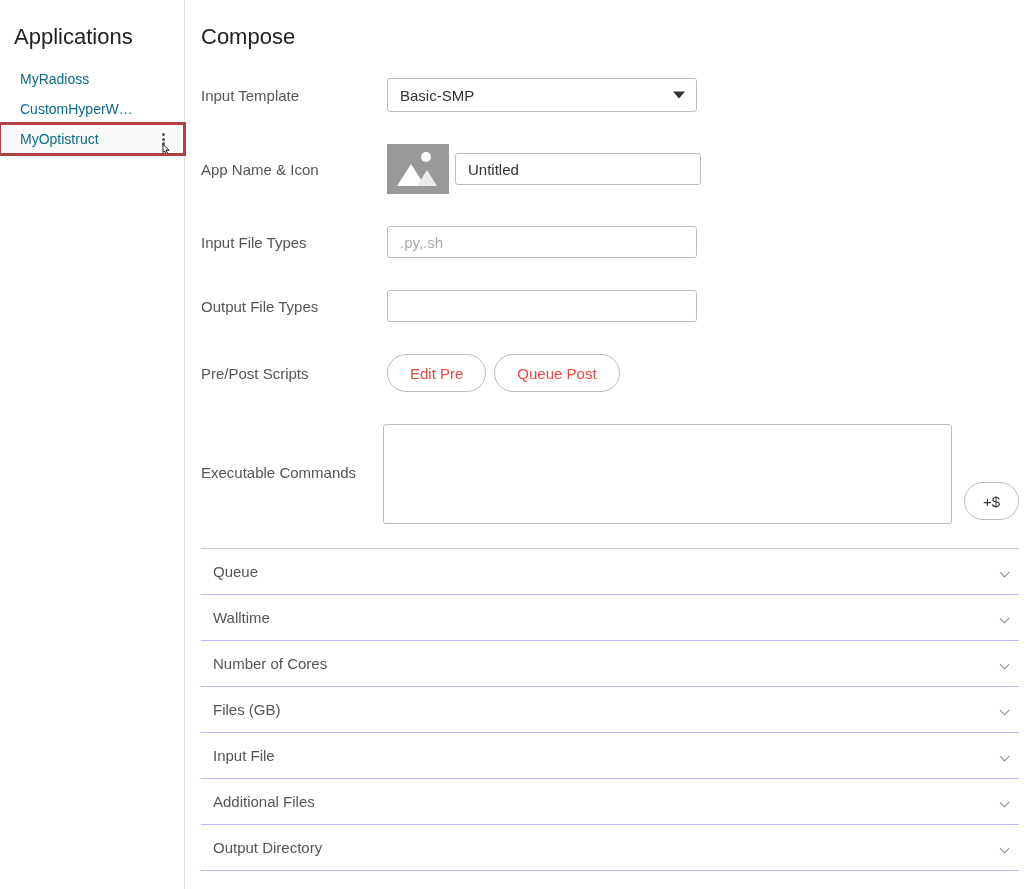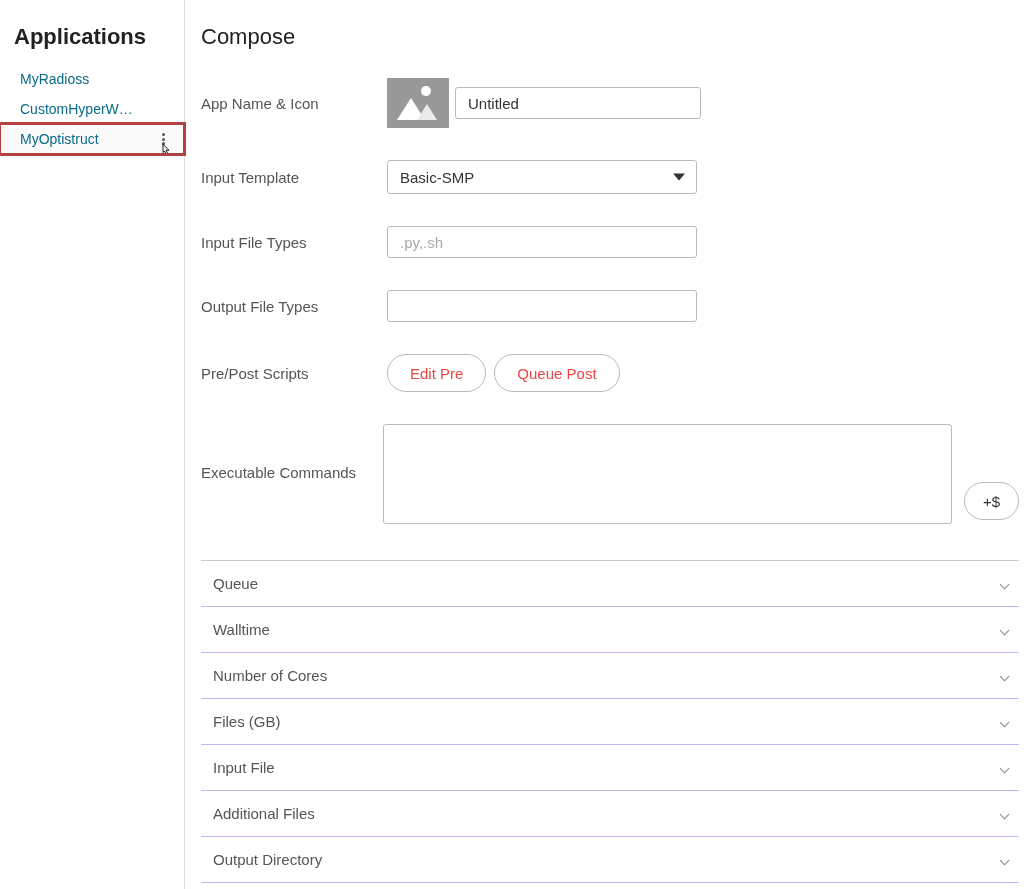--- a/index.html
+++ b/index.html
@@ -12,21 +12,21 @@
     height: 889px;
     display: flex;
   }
   .sidebar {
     width: 185px;
     border-right: 1px solid #ddd;
     padding: 18px 0 0 0;
   }
   .sidebar-title {
     font-size: 22px;
-    font-weight: 700;
+    font-weight: 400;
     color: #222;
     padding: 6px 14px 14px 14px;
   }
   .app-list { list-style: none; }
   .app-item {
     padding: 7px 14px 7px 20px;
     color: #0a6a8a;
     font-size: 14px;
     cursor: pointer;
     display: flex;
@@ -199,54 +199,54 @@
         <path d="M6 3 L6 14 L8 12 L11 18 L13 17 L10 11 L14 11 Z" fill="#fff" stroke="#000" stroke-width="1.2"></path>
       </svg>
     </li>
   </ul>
 </div>
 
 <div class="main">
   <div class="main-title">Compose</div>
 
   <div class="form-row">
-    <div class="form-label">App Name &amp; Icon</div>
-    <div class="icon-placeholder">
-        <span class="icon-sun"></span>
-      </div>
-    <input class="text-input" value="Untitled" style="">
-  </div>
-
-  <div class="form-row">
     <div class="form-label">Input Template</div>
     <div class="select-wrap">
       <div class="select-box">
           <span>Basic-SMP</span>
         </div>
       <div class="select-caret"></div>
     </div>
   </div>
 
   <div class="form-row">
+    <div class="form-label">App Name &amp; Icon</div>
+    <div class="icon-placeholder">
+        <span class="icon-sun"></span>
+      </div>
+    <input class="text-input" value="Untitled" style="">
+  </div>
+
+  <div class="form-row">
     <div class="form-label">Input File Types</div>
     <input class="text-input w310" placeholder=".py,.sh" style="">
   </div>
 
   <div class="form-row">
     <div class="form-label">Output File Types</div>
     <input class="text-input w310" style="">
   </div>
 
   <div class="form-row">
     <div class="form-label">Pre/Post Scripts</div>
     <button class="btn-pill">Edit Pre</button>
     <button class="btn-pill">Queue Post</button>
   </div>
 
-  <div class="form-row tall" style="margin-bottom:36px;">
+  <div class="form-row tall" style="margin-bottom:24px;">
     <div class="form-label" style="padding-top:40px;">Executable Commands</div>
     <textarea class="textarea" style=""></textarea>
     <button class="btn-circle">+$</button>
   </div>
 
   <div class="accordion">
     <div class="accordion-item">
       <span>Queue</span>
       <span class="chev"></span>
     </div>

